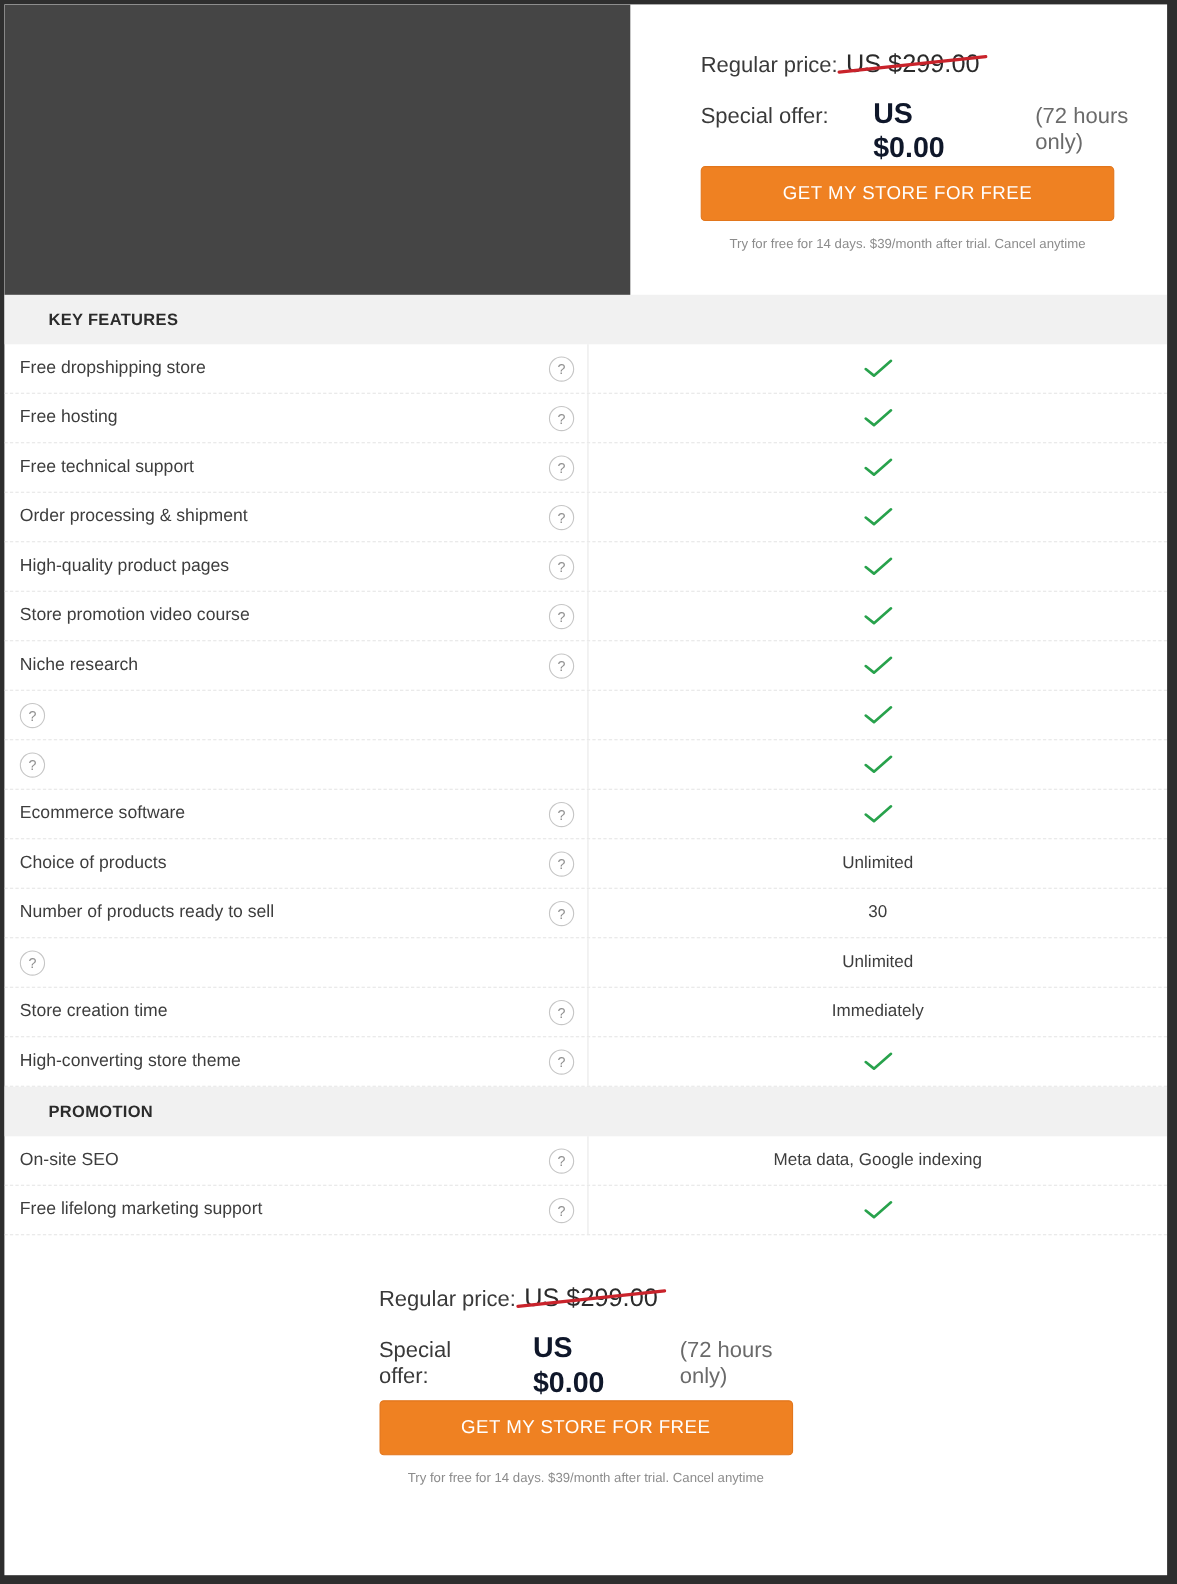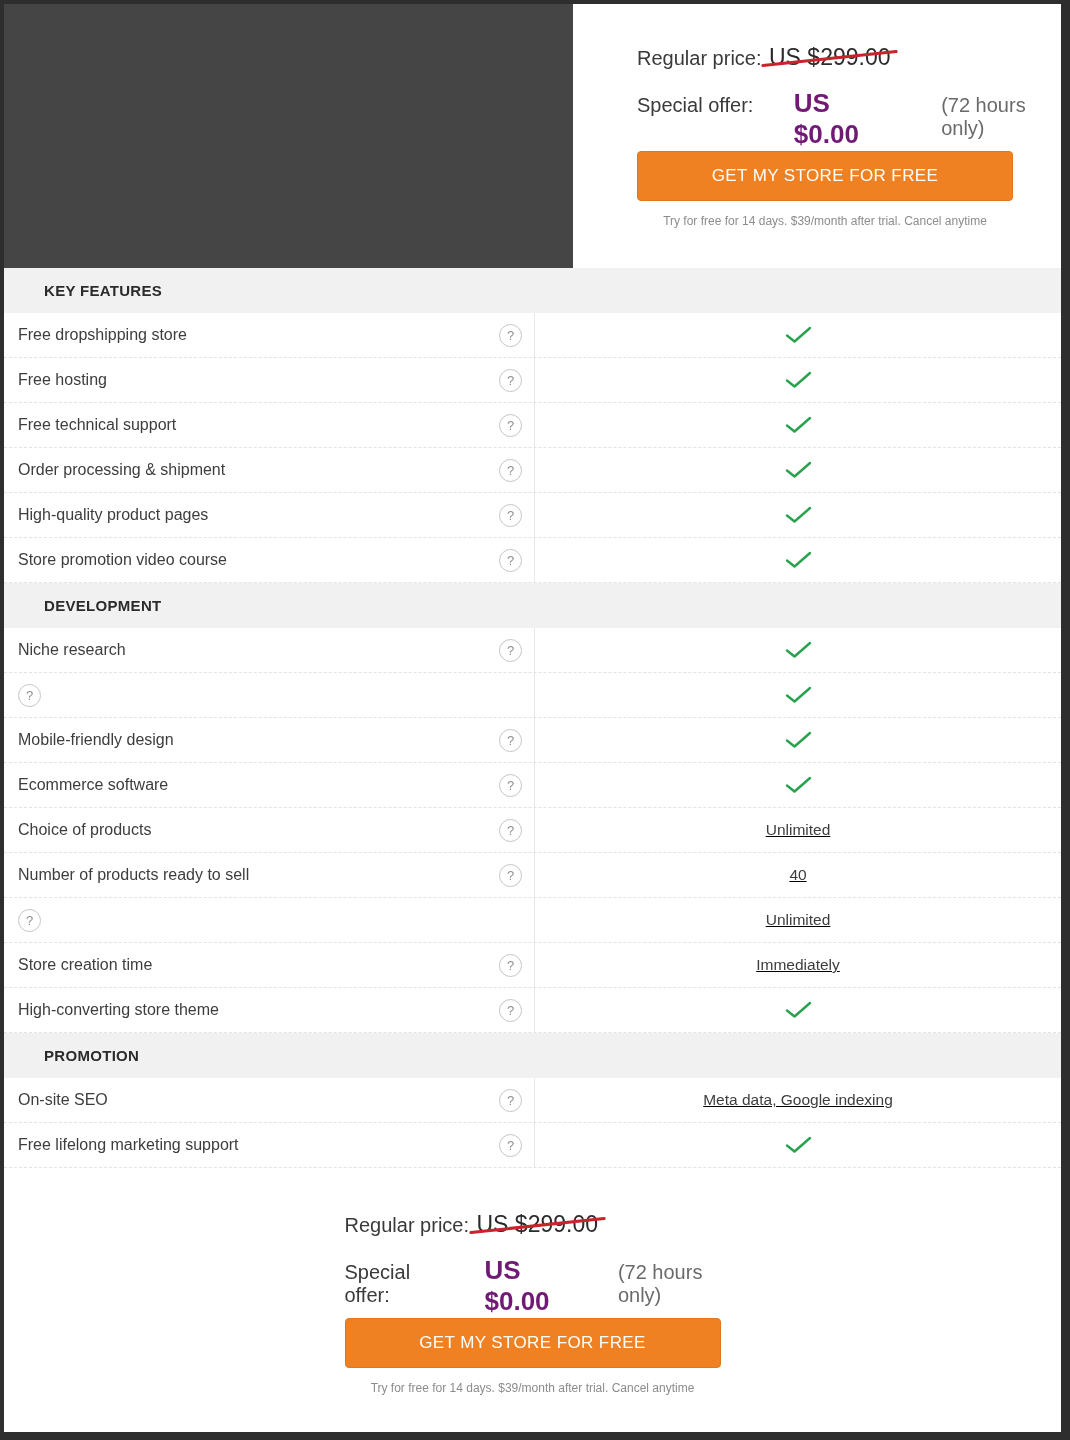--- a/index.html
+++ b/index.html
@@ -45,21 +45,21 @@
     content: "";
     position: absolute;
     left: -6px; right: -6px;
     top: 48%;
     height: 3px;
     background: #c9232b;
     transform: rotate(-6deg);
     border-radius: 2px;
   }
   .new-price {
-    font-size: 26px; font-weight: bold; color: #701a75;
+    font-size: 26px; font-weight: bold; color: #0f172a;
   }
   .price-note {
     font-size: 20px; color: #6a6a6a;
     margin-left: 10px;
   }
   .cta-button {
     display: block;
     width: 376px; height: 50px;
     margin-top: 33px;
     background: #ef8122;
@@ -108,21 +108,21 @@
     flex: none;
     width: 23px; height: 23px;
     border: 1px solid #c6c6c6;
     border-radius: 50%;
     display: flex; align-items: center; justify-content: center;
     font-size: 13px; color: #8f8f8f;
     cursor: pointer;
   }
   .t-right {
     flex: 1;
-    display: flex; align-items: center; justify-content: center; text-decoration: underline;
+    display: flex; align-items: center; justify-content: center;
   }
   .t-value { font-size: 15.5px; color: #3d3d3d; }
   .check { display: flex; align-items: center; }
 
   
   .offer-panel-bottom {
     width: 376px;
     margin: 36px auto 0 auto;
     padding-top: 7px;
   }
@@ -223,21 +223,20 @@
           <span class="help">?</span>
         </div>
         <div class="t-right">
           <span class="check">
             <svg width="27" height="18" viewBox="0 0 27 18">
               <polyline points="2,9.5 9.5,15.5 25,2" fill="none" stroke="#28a24c" stroke-width="2.4" stroke-linecap="round" stroke-linejoin="round"></polyline>
             </svg>
           </span>
         </div>
       </div>
-      <div class="t-header">DEVELOPMENT</div>
       <div class="t-row">
         <div class="t-left">
           <span class="t-label">Niche research</span>
           <span class="help">?</span>
         </div>
         <div class="t-right">
           <span class="check">
             <svg width="27" height="18" viewBox="0 0 27 18">
               <polyline points="2,9.5 9.5,15.5 25,2" fill="none" stroke="#28a24c" stroke-width="2.4" stroke-linecap="round" stroke-linejoin="round"></polyline>
             </svg>
@@ -251,21 +250,20 @@
         <div class="t-right">
           <span class="check">
             <svg width="27" height="18" viewBox="0 0 27 18">
               <polyline points="2,9.5 9.5,15.5 25,2" fill="none" stroke="#28a24c" stroke-width="2.4" stroke-linecap="round" stroke-linejoin="round"></polyline>
             </svg>
           </span>
         </div>
       </div>
       <div class="t-row">
         <div class="t-left">
-          <span class="t-label">Mobile-friendly design</span>
           <span class="help">?</span>
         </div>
         <div class="t-right">
           <span class="check">
             <svg width="27" height="18" viewBox="0 0 27 18">
               <polyline points="2,9.5 9.5,15.5 25,2" fill="none" stroke="#28a24c" stroke-width="2.4" stroke-linecap="round" stroke-linejoin="round"></polyline>
             </svg>
           </span>
         </div>
       </div>
@@ -290,21 +288,21 @@
         <div class="t-right">
           <span class="t-value">Unlimited</span>
         </div>
       </div>
       <div class="t-row">
         <div class="t-left">
           <span class="t-label">Number of products ready to sell</span>
           <span class="help">?</span>
         </div>
         <div class="t-right">
-          <span class="t-value">40</span>
+          <span class="t-value">30</span>
         </div>
       </div>
       <div class="t-row">
         <div class="t-left">
           <span class="help">?</span>
         </div>
         <div class="t-right">
           <span class="t-value">Unlimited</span>
         </div>
       </div>

